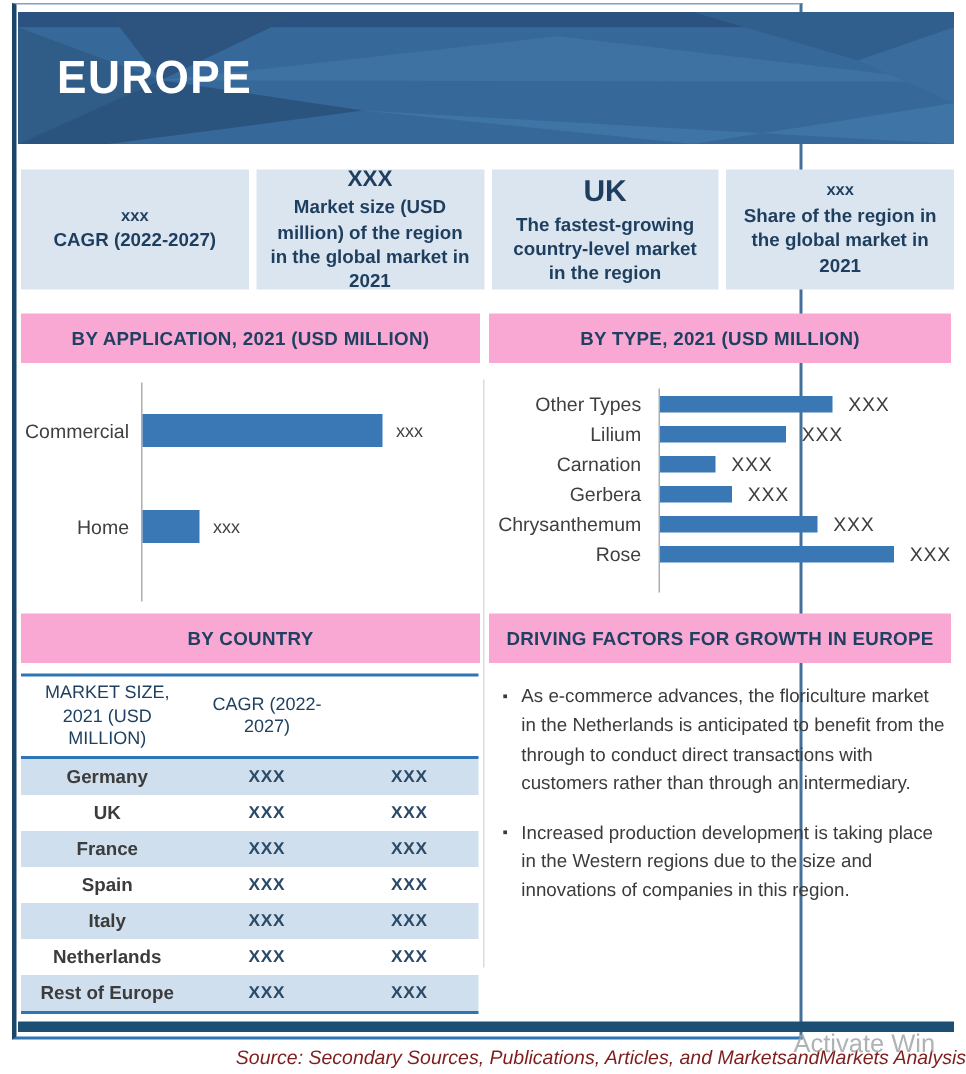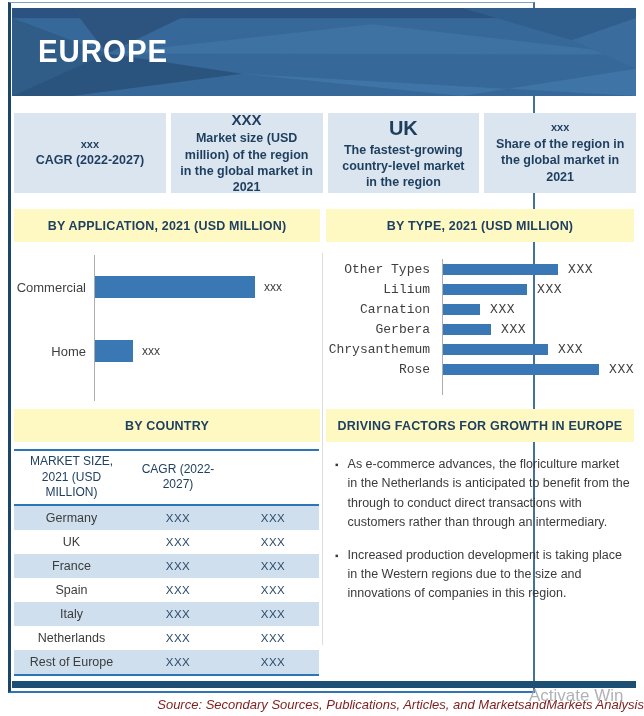--- a/index.html
+++ b/index.html
@@ -29,21 +29,21 @@
     display:flex;flex-direction:column;align-items:center;justify-content:center;
     text-align:center;padding:4px 8px;box-sizing:border-box;
   }
   .stat-value{font-weight:bold;line-height:1.25;}
   .stat-value.sm{font-size:11px;}
   .stat-value.md{font-size:15px;}
   .stat-value.lg{font-size:20px;}
   .stat-label{font-weight:bold;font-size:12.5px;line-height:1.3;margin-top:1px;}
   
   .sec-header{
-    position:absolute;height:33px;background:#fef9c3;color:#1f4060;
+    position:absolute;height:33px;background:#f9a8d4;color:#1f4060;
     font-size:12.5px;font-weight:bold;letter-spacing:.2px;
     display:flex;align-items:center;justify-content:center;text-align:center;
   }
   .sec-app{left:3px;top:206px;width:306px;}
   .sec-type{left:315px;top:206px;width:308px;}
   .sec-country{left:3px;top:406px;width:306px;}
   .sec-driving{left:315px;top:406px;width:308px;}
   
   .col-divider{position:absolute;left:311px;top:250px;width:1px;height:392px;background:#dcdcdc;}
   
@@ -53,41 +53,41 @@
   .chart .lrow{display:flex;align-items:center;justify-content:flex-end;color:#3f3f3f;}
   .chart .prow{display:flex;align-items:center;}
   .chart .bar{background:#3a78b5;}
   .chart .bval{color:#3f3f3f;}
   .chart-0{left:3px;top:252px;width:306px;height:146px;}
   .chart-0 .labels{width:80px;}
   .chart-0 .lrow{height:64px;padding-right:8px;font-size:13px;}
   .chart-0 .prow{height:64px;}
   .chart-0 .bar{height:22px;}
   .chart-0 .bval{font-size:12px;margin-left:9px;}
-  .chart-1{left:315px;top:256px;width:308px;height:136px;font-family:Liberation Mono, monospace;}
+  .chart-1{left:315px;top:256px;width:308px;height:136px;}
   .chart-1 .labels{width:118px;}
   .chart-1 .lrow{height:20px;padding-right:12px;font-size:13px;}
   .chart-1 .prow{height:20px;}
   .chart-1 .bar{height:11px;}
   .chart-1 .bval{font-size:13px;margin-left:10px;letter-spacing:.5px;}
   
   .country-table{
     position:absolute;left:3px;top:446px;width:305px;
     border-top:2px solid #2e75b6;border-bottom:2px solid #2e75b6;
   }
   .tbl-head{
     display:grid;grid-template-columns:115px 98px 92px;
     border-bottom:2px solid #2e75b6;min-height:50px;align-items:center;
   }
   .tbl-head .cell{
     color:#1f4060;font-size:12px;line-height:1.3;text-align:center;padding:3px 4px;
   }
   .tbl-row{display:grid;grid-template-columns:115px 98px 92px;height:24px;align-items:center;}
   .tbl-row.striped{background:#cfdfee;}
-  .tbl-row .cell{text-align:center;}
+  .tbl-row .cell{text-align:center;font-weight:bold;}
   .tbl-row .c-country{font-size:12.5px;color:#3c3c3c;}
   .tbl-row .c-val{font-size:11.5px;color:#2a4a68;letter-spacing:.5px;}
   
   .bullets{position:absolute;left:324px;top:452px;width:296px;margin:0;padding:0;list-style:none;}
   .bullets li{display:flex;gap:9px;font-size:12.5px;color:#3b3b3b;line-height:1.55;margin-bottom:13px;}
   .bullets .marker{font-size:10px;line-height:1.9;flex:0 0 auto;}
   
   .bottom-bar{position:absolute;left:1px;bottom:3px;width:624px;height:7px;background:#1d4e73;}
   .source-line{
     position:absolute;left:0;top:697px;width:644px;text-align:right;

